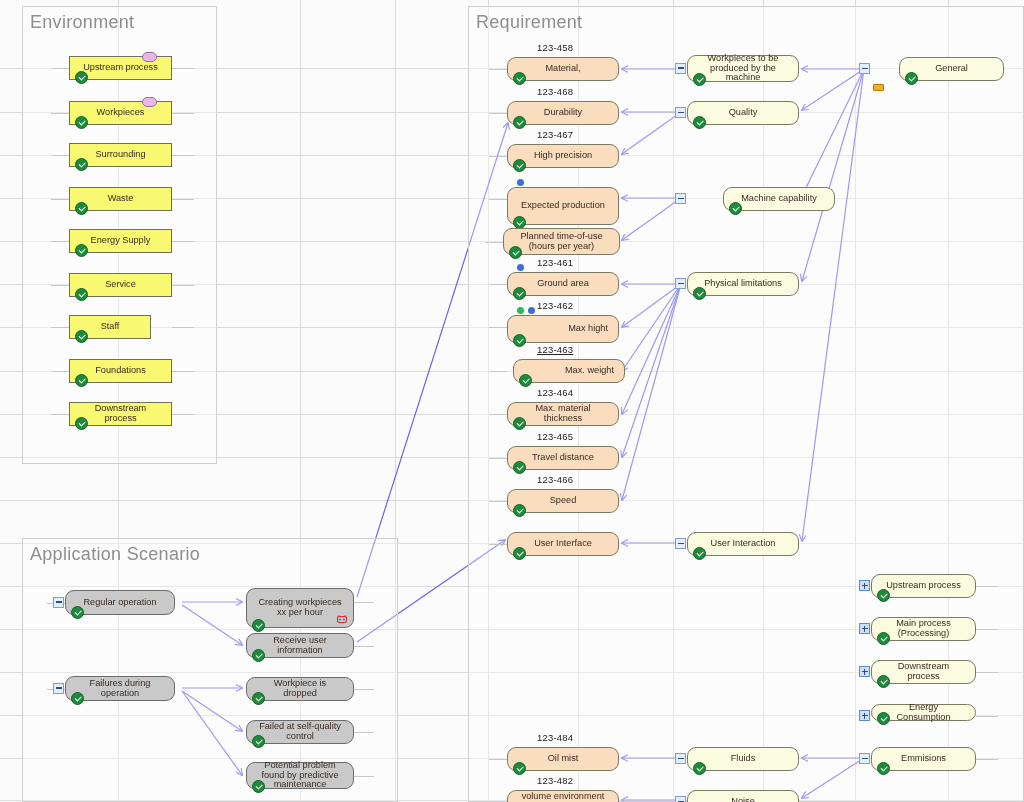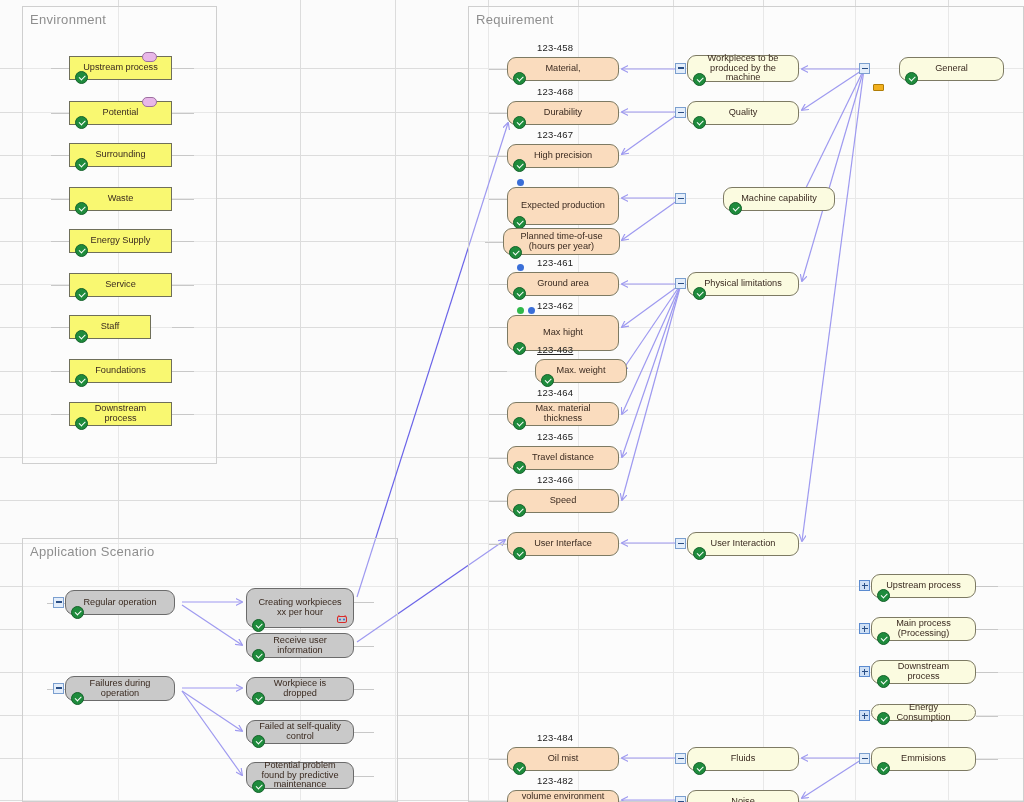--- a/index.html
+++ b/index.html
@@ -24,21 +24,21 @@
 
   
   .group{
     position:absolute;
     border:1px solid #cfcfcf;
     background:rgba(255,255,255,0.35);
     box-sizing:border-box;
   }
   .group-title{
     position:absolute;
-    font-size:13px;color:#8e8e8e;
+    font-size:18px;color:#8e8e8e;
     letter-spacing:.3px;white-space:nowrap;
   }
 
   
   .node{
     position:absolute;box-sizing:border-box;
     display:flex;align-items:center;justify-content:center;
     text-align:center;line-height:1.08;
     font-size:9.2px;color:#3a2a20;
     border:1.3px solid #7d7a63;
@@ -177,21 +177,21 @@
       <div class="stub" style="left: 51px; top: 68px; width: 18px;"></div>
       <div class="stub" style="left: 172px; top: 68px; width: 22px;"></div>
       <div class="node rect" style="left: 69px; top: 56px; width: 103px; height: 24px;">
         <span>Upstream process</span>
         <span class="chk"></span>
         <span class="pinkbadge"></span>
       </div>
       <div class="stub" style="left: 51px; top: 113px; width: 18px;"></div>
       <div class="stub" style="left: 172px; top: 113px; width: 22px;"></div>
       <div class="node rect" style="left: 69px; top: 101px; width: 103px; height: 24px;">
-        <span>Potential</span>
+        <span>Workpieces</span>
         <span class="chk"></span>
         <span class="pinkbadge"></span>
       </div>
       <div class="stub" style="left: 51px; top: 155px; width: 18px;"></div>
       <div class="stub" style="left: 172px; top: 155px; width: 22px;"></div>
       <div class="node rect" style="left: 69px; top: 143px; width: 103px; height: 24px;">
         <span>Surrounding</span>
         <span class="chk"></span>
       </div>
       <div class="stub" style="left: 51px; top: 199px; width: 18px;"></div>
@@ -307,29 +307,29 @@
         <span class="chk"></span>
       </div>
       <div class="stub" style="left: 489px; top: 284px; width: 18px;"></div>
       <div class="node req" style="left: 507px; top: 272px; width: 112px; height: 24px;">
         <span>Ground area</span>
         <span class="chk"></span>
       </div>
       <div class="dot blue" style="left: 517px; top: 264px;"></div>
       <div class="nodeid" style="left: 537px; top: 257px;">123-461</div>
       <div class="stub" style="left: 489px; top: 327px; width: 18px;"></div>
-      <div class="node req" style="left: 507px; top: 315px; width: 112px; height: 36px;">
+      <div class="node req" style="left: 507px; top: 315px; width: 112px; height: 28px; justify-content: flex-end;">
         <span>Max hight</span>
         <span class="chk"></span>
       </div>
       <div class="dot green" style="left: 517px; top: 307px;"></div>
       <div class="dot blue" style="left: 528px; top: 307px;"></div>
       <div class="nodeid" style="left: 537px; top: 300px;">123-462</div>
       <div class="stub" style="left: 489px; top: 371px; width: 18px;"></div>
-      <div class="node req" style="left: 535px; top: 359px; width: 92px; height: 24px;">
+      <div class="node req" style="left: 513px; top: 359px; width: 112px; height: 24px; justify-content: flex-end;">
         <span>Max. weight</span>
         <span class="chk"></span>
       </div>
       <div class="nodeid" style="left: 537px; top: 344px; text-decoration: underline;">123-463</div>
       <div class="stub" style="left: 489px; top: 414px; width: 18px;"></div>
       <div class="node req" style="left: 507px; top: 402px; width: 112px; height: 24px;">
         <span>Max. material thickness</span>
         <span class="chk"></span>
       </div>
       <div class="nodeid" style="left: 537px; top: 387px;">123-464</div>

